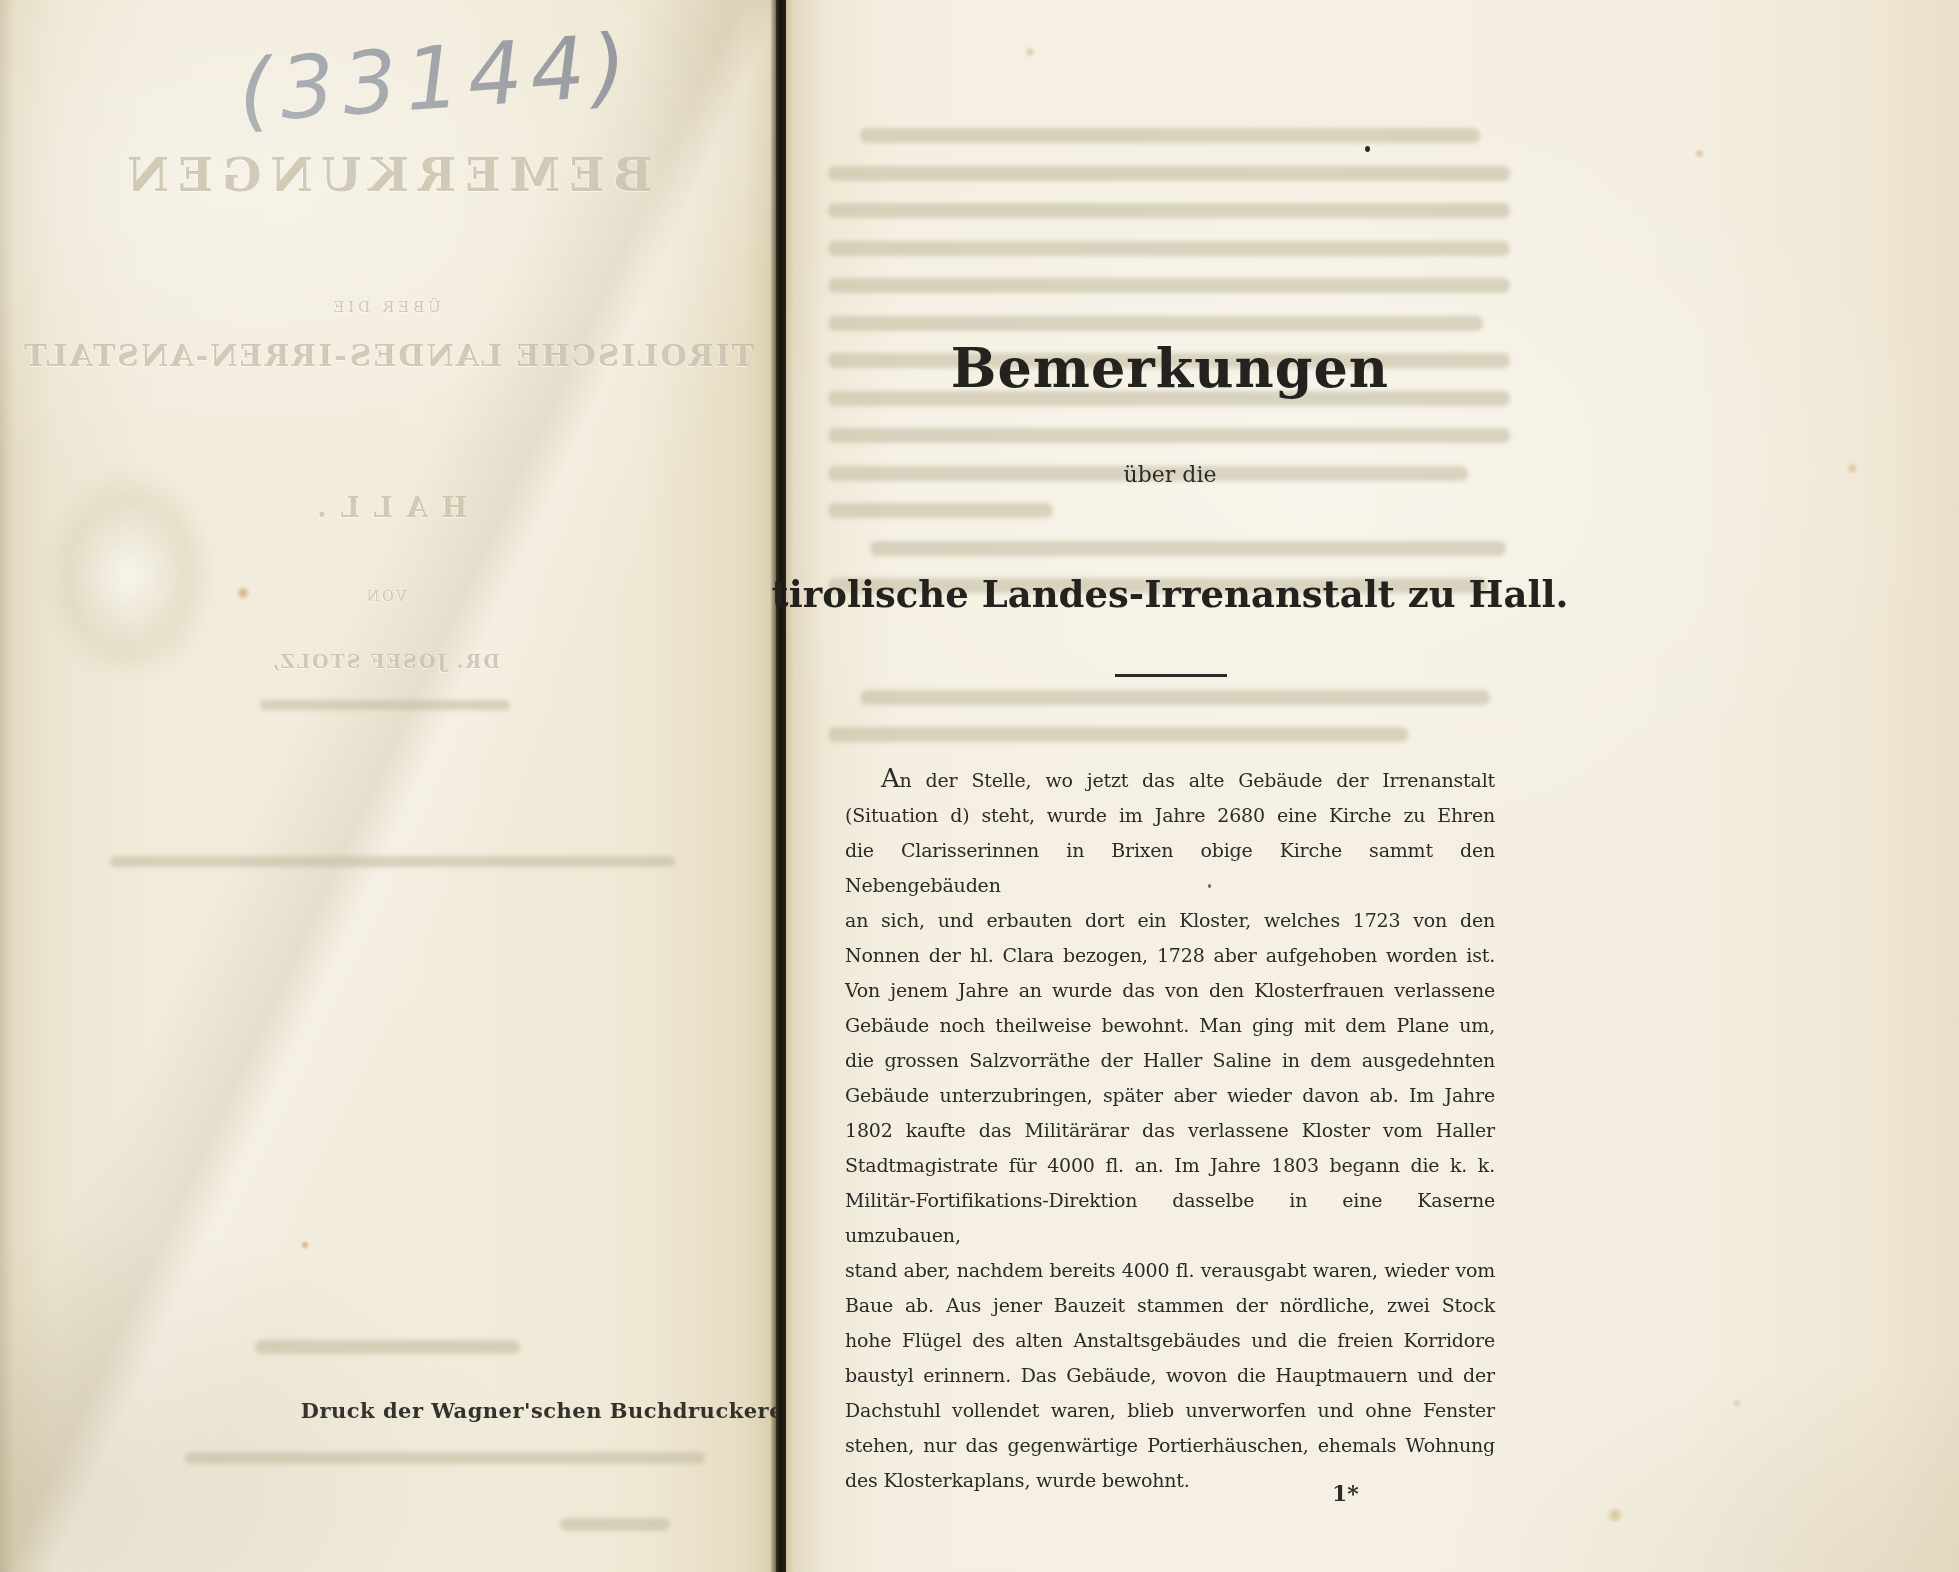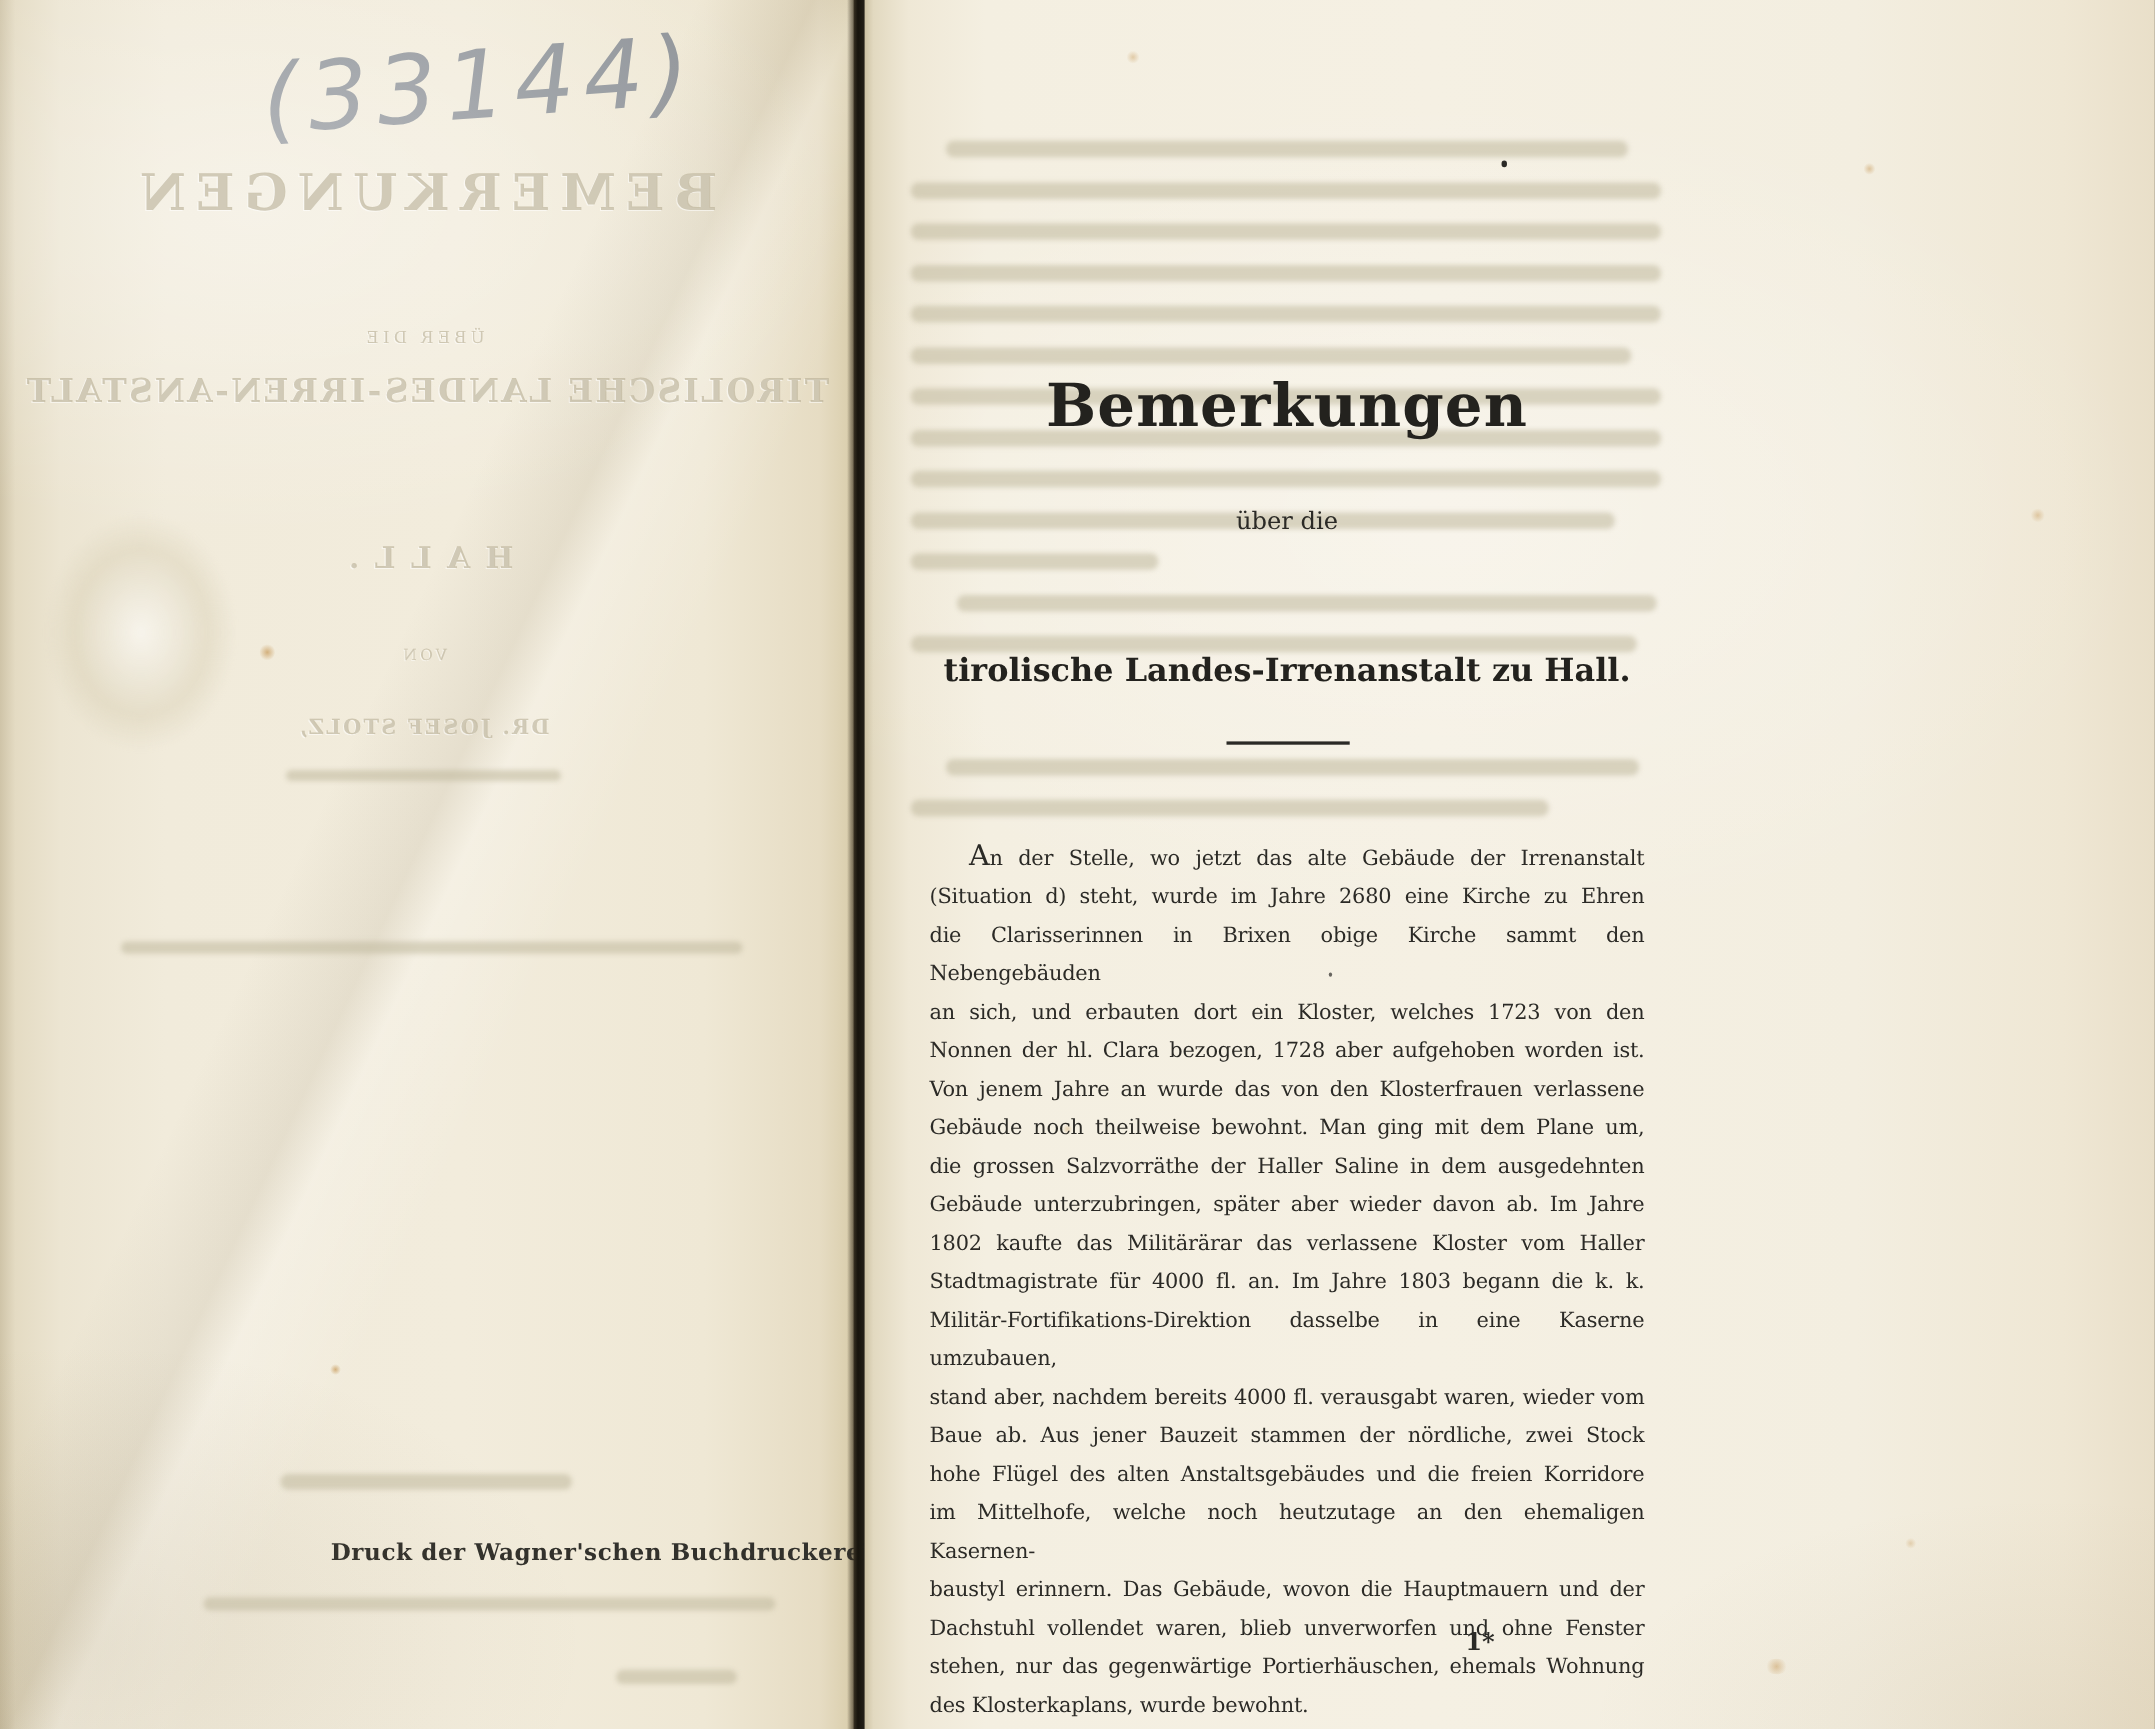--- a/index.html
+++ b/index.html
@@ -55,22 +55,22 @@
     background:rgba(192,184,156,.55);filter:blur(2.2px);z-index:1;}
   .seal{position:absolute;left:42px;top:468px;width:172px;height:214px;border-radius:50%;
     background:radial-gradient(closest-side, rgba(255,255,255,.5), rgba(210,200,170,.35) 70%, rgba(210,200,170,0));
     filter:blur(3px);z-index:1;}
 
   
   #heading{left:1170px;top:336px;transform:translateX(-50%);font-size:54px;font-weight:bold;
     letter-spacing:1px;white-space:nowrap;z-index:3;color:#23221e;}
   #subhead-small{left:1170px;top:462px;transform:translateX(-50%);font-size:22px;
     white-space:nowrap;z-index:3;}
-  #subheading{left:1170px;top:572px;transform:translateX(-50%);font-size:29px;font-weight:bold;
-    white-space:nowrap;z-index:3;color:#23221e;margin-top:20px;}
+  #subheading{left:1170px;top:572px;transform:translateX(-50%);font-size:37px;font-weight:bold;
+    white-space:nowrap;z-index:3;color:#23221e;}
   #head-rule{left:1115px;top:674px;width:112px;height:3px;background:#2b2a26;z-index:3;}
 
   #body-text{left:845px;top:738px;width:650px;z-index:3;font-size:19px;line-height:35px;
     letter-spacing:-.2px;color:#2b2a26;}
   .bline{text-align:justify;text-align-last:justify;white-space:normal;}
   .bline.first{text-indent:36px;margin-top:23px;}
   .bline.first::first-letter{font-size:26px;}
   .bline.last{text-align-last:left;}
 
   #footer-mark{left:1332px;top:1480px;font-size:22px;font-weight:bold;z-index:3;}
@@ -141,21 +141,20 @@
         <div class="bline">Von jenem Jahre an wurde das von den Klosterfrauen verlassene</div>
         <div class="bline">Gebäude noch theilweise bewohnt.  Man ging mit dem Plane um,</div>
         <div class="bline">die grossen Salzvorräthe der Haller Saline in dem ausgedehnten</div>
         <div class="bline">Gebäude unterzubringen, später aber wieder davon ab.  Im Jahre</div>
         <div class="bline">1802 kaufte das Militärärar das verlassene Kloster vom Haller</div>
         <div class="bline">Stadtmagistrate für 4000 fl. an.  Im Jahre 1803 begann die k. k.</div>
         <div class="bline">Militär-Fortifikations-Direktion dasselbe in eine Kaserne umzubauen,</div>
         <div class="bline">stand aber, nachdem bereits 4000 fl. verausgabt waren, wieder vom</div>
         <div class="bline">Baue ab.  Aus jener Bauzeit stammen der nördliche, zwei Stock</div>
         <div class="bline">hohe Flügel des alten Anstaltsgebäudes und die freien Korridore</div>
-        <div class="bline">im Mittelhofe, welche noch heutzutage an den ehemaligen Kasernen-</div>
         <div class="bline">baustyl erinnern.  Das Gebäude, wovon die Hauptmauern und der</div>
         <div class="bline">Dachstuhl vollendet waren, blieb unverworfen und ohne Fenster</div>
         <div class="bline">stehen, nur das gegenwärtige Portierhäuschen, ehemals Wohnung</div>
         <div class="bline last">des Klosterkaplans, wurde bewohnt.</div>
       </div>
 
     <div class="abs ink" id="footer-mark" style="left:546px;">1*</div>
   </div>
 
   <div class="spot" style="left:236px;top:585px;width:14px;height:16px;"></div>

